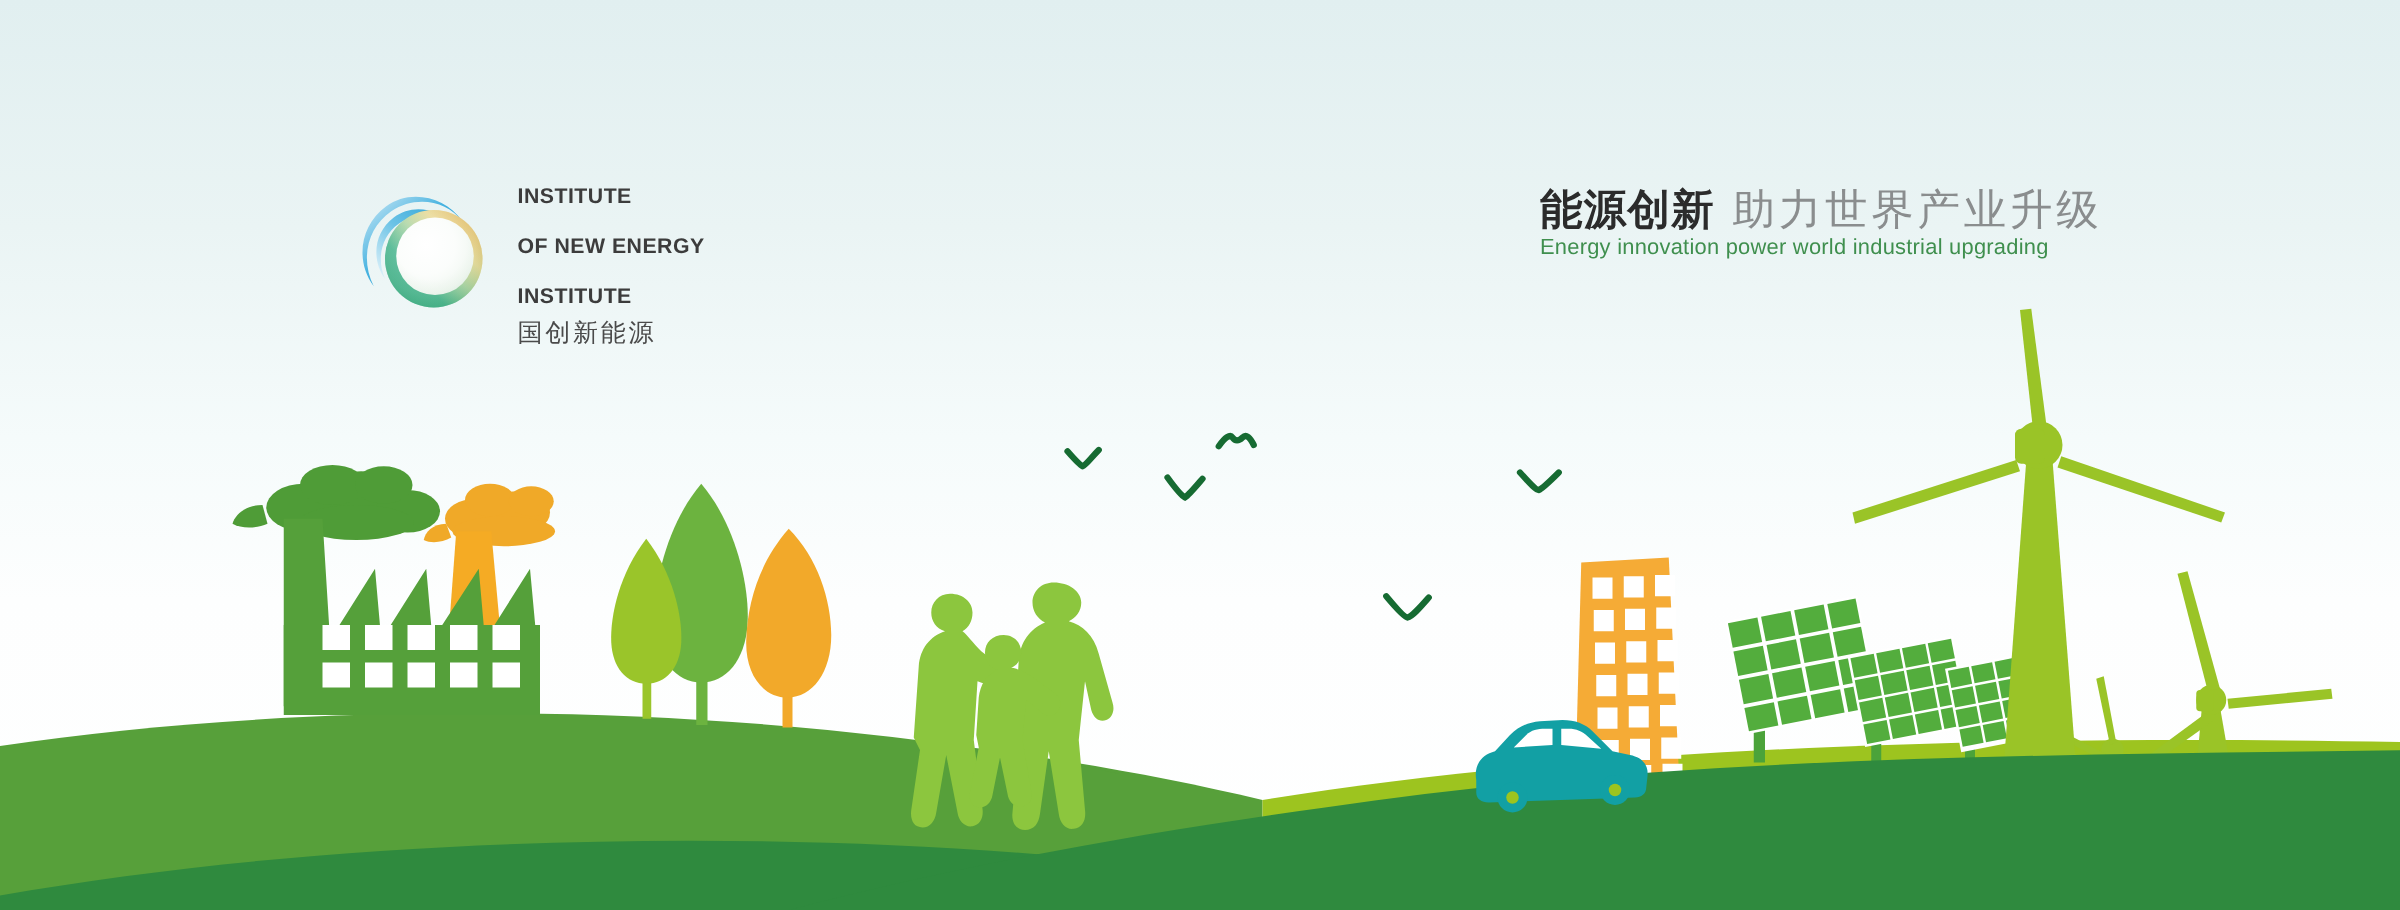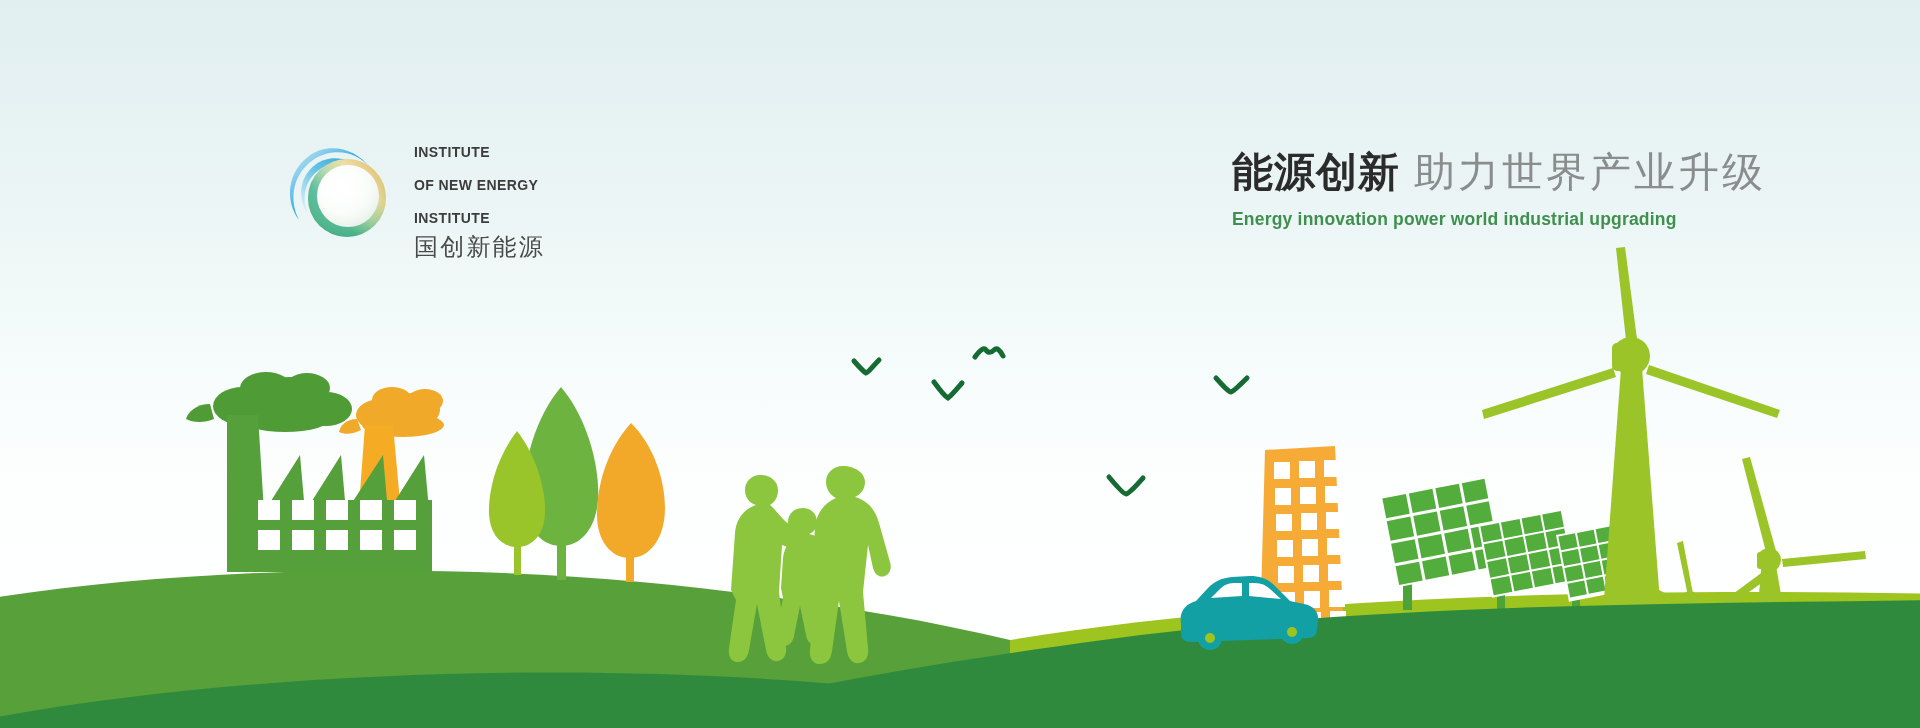--- a/index.html
+++ b/index.html
@@ -16,39 +16,38 @@
   #scene{position:absolute;inset:0;width:1920px;height:728px;}
 
   
   .brand{
     position:absolute;left:278px;top:123px;
     display:flex;align-items:center;gap:18px;z-index:40;
   }
   .brand-mark{width:118px;height:118px;position:relative;flex:0 0 auto;}
   .brand-text{display:flex;flex-direction:column;line-height:1;padding-top:4px;}
   .brand-en{
-    font-size:14px;font-weight:bold;letter-spacing:.4px;color:#3c3c3c;
+    font-size:17px;font-weight:bold;letter-spacing:.4px;color:#3c3c3c;
     line-height:1.18;white-space:pre-line;
   }
   .brand-cn{
-    margin-top:9px;font-size:24px;letter-spacing:2.2px;color:#4a4a4a;
+    margin-top:9px;font-size:20px;letter-spacing:2.2px;color:#4a4a4a;
     font-family:"DejaVu Sans","Liberation Sans",sans-serif;font-weight:500;
   }
 
   .slogan{position:absolute;left:1232px;top:150px;z-index:40;}
   .slogan-cn{
-    font-size:41px;line-height:1.1;white-space:nowrap;
+    font-size:34px;line-height:1.1;white-space:nowrap;
     font-family:"DejaVu Sans","Liberation Sans",sans-serif;
   }
   .slogan-cn .strong{color:#2b2b2b;font-weight:bold;letter-spacing:1px;}
   .slogan-cn .light{color:#8a8d8e;font-weight:400;letter-spacing:3px;margin-left:14px;}
   .slogan-en{
-    margin-top:14px;font-size:17.5px;color:#3f8f4e;letter-spacing:.2px;white-space:nowrap;
+    font-size:17.5px;color:#3f8f4e;letter-spacing:.2px;white-space:nowrap;
     font-family:"Liberation Sans","DejaVu Sans",sans-serif;
-    font-weight:bold;
   }
 </style>
 </head>
 <body>
 
 <div id="banner">
 
   <svg id="scene" viewBox="0 0 1920 728" preserveAspectRatio="none">
 
     <defs>

